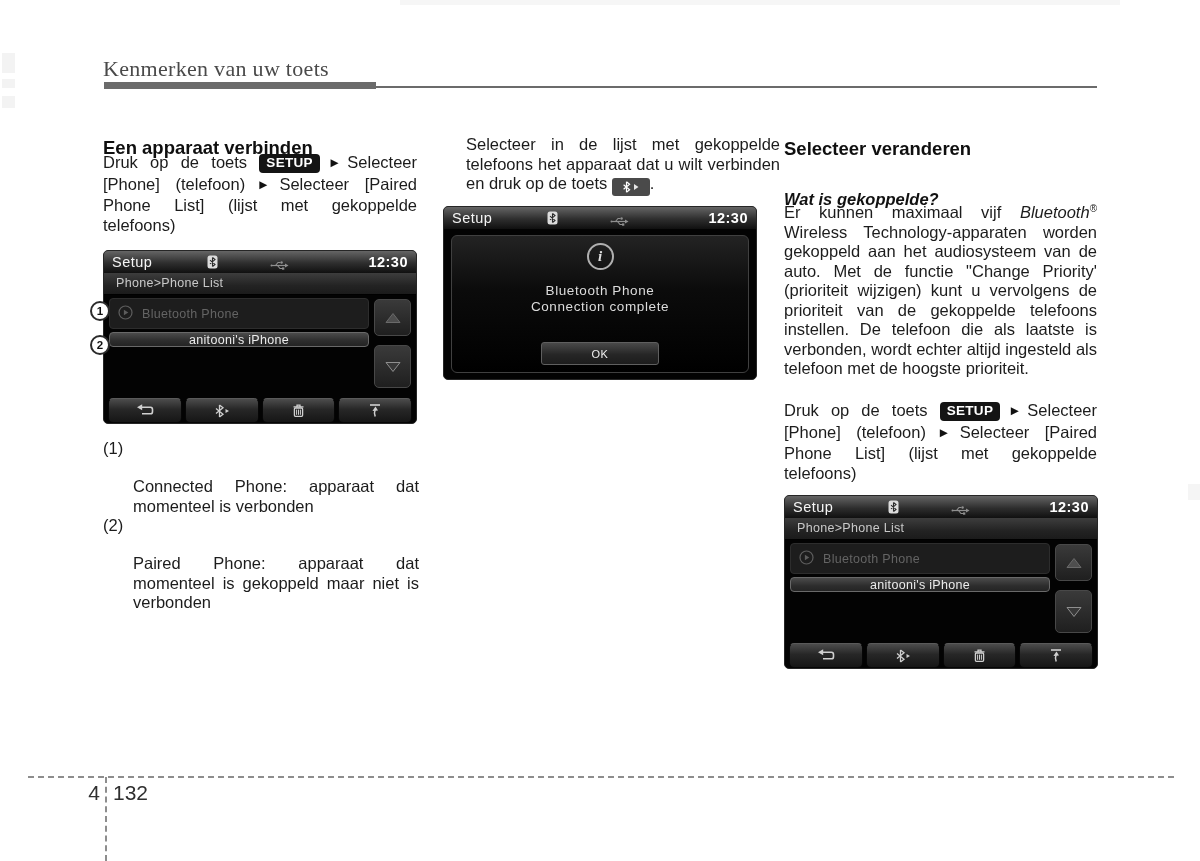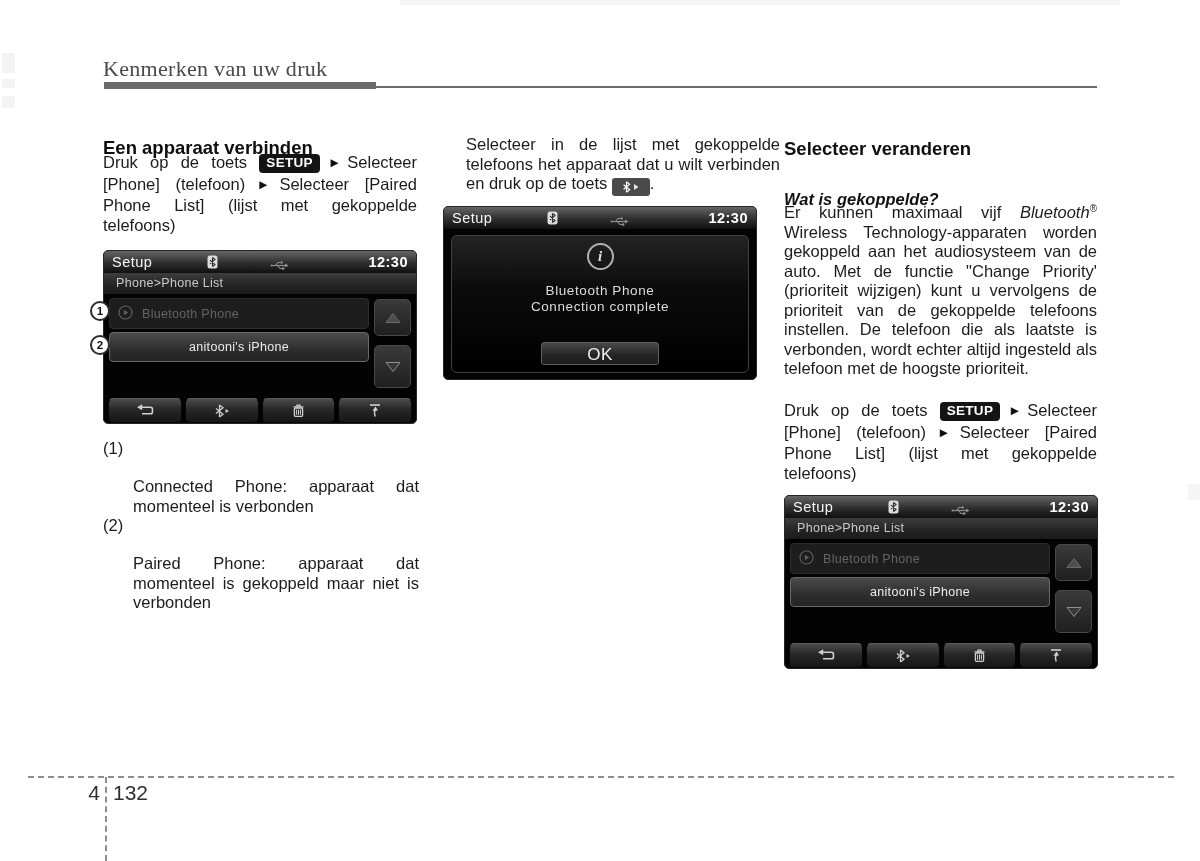--- a/index.html
+++ b/index.html
@@ -63,21 +63,21 @@
   .d-usb{position:absolute;left:53%;top:6px;}
   .d-crumb{
     height:21px;background:linear-gradient(#3d3d3d,#232323 60%,#1b1b1b);
     border-bottom:1px solid #000;color:#c9c9c9;font-size:12.5px;line-height:21px;
     padding-left:12px;letter-spacing:.3px;
   }
   .d-body{position:relative;height:102px;padding:3px 5px 0;display:flex;gap:5px;box-sizing:border-box;}
   .d-list{flex:1;display:flex;flex-direction:column;gap:3px;}
   .d-item{border-radius:4px;display:flex;align-items:center;font-size:12.5px;letter-spacing:.3px;box-sizing:border-box;}
   .d-item.connected{height:31px;background:#1d1d1d;border:1px solid #2d2d2d;color:#646464;padding-left:8px;gap:9px;}
-  .d-item.paired{height:30px;background:linear-gradient(#4b4b4b,#2d2d2d 60%,#242424);border:1px solid #696969;color:#ececec;justify-content:center;}
+  .d-item.paired{height:15px;background:linear-gradient(#4b4b4b,#2d2d2d 60%,#242424);border:1px solid #696969;color:#ececec;justify-content:center;}
   .d-scroll{width:37px;display:flex;flex-direction:column;padding-top:1px;}
   .d-scrollbtn{
     height:37px;background:linear-gradient(#3a3a3a,#1f1f1f);
     border:1px solid #484848;border-radius:5px;box-sizing:border-box;
     display:flex;align-items:center;justify-content:center;padding:0;
   }
   .d-scrollbtn.down{margin-top:9px;height:43px;}
   .d-toolbar{height:25px;display:flex;gap:3px;padding:0 4px;margin-top:1px;}
   .d-toolbtn{
     flex:1;background:linear-gradient(#4c4c4c,#272727 45%,#161616);
@@ -102,40 +102,40 @@
     margin-top:7px;width:23px;height:23px;border:2px solid #b0b0b0;border-radius:50%;
     color:#e0e0e0;display:flex;align-items:center;justify-content:center;
     font-family:"Liberation Serif", serif;font-style:italic;font-weight:bold;font-size:15px;
   }
   .dlg-msg{margin-top:13px;text-align:center;color:#dcdcdc;font-size:13.5px;line-height:16px;letter-spacing:.6px;}
   .dlg-ok{
     position:absolute;bottom:7px;left:50%;transform:translateX(-50%);
     width:118px;height:23px;box-sizing:border-box;
     background:linear-gradient(#494949,#262626 55%,#1c1c1c);
     border:1px solid #5f5f5f;border-radius:3px;color:#f0f0f0;
-    font-size:17px;letter-spacing:.5px;line-height:21px;text-align:center;
+    font-size:11px;letter-spacing:.5px;line-height:21px;text-align:center;
     font-family:"Liberation Sans", sans-serif;
   }
 
   
   .footer-hline{left:28px;right:26px;top:776px;border-top:2px dashed #8d8d8d;height:0;}
   .footer-vline{left:105px;top:777px;height:84px;border-left:2px dashed #8d8d8d;width:0;}
   .chapter-num{left:68px;top:781px;width:32px;text-align:right;font-size:21px;color:#2f2f2f;}
   .page-num{left:113px;top:781px;font-size:21px;color:#2f2f2f;}
 </style>
 </head>
 <body>
 
 <div class="abs scan-top-band"></div>
 <div class="abs scan-mark" style="top:53px;height:20px;"></div>
 <div class="abs scan-mark" style="top:79px;height:9px;"></div>
 <div class="abs scan-mark" style="top:96px;height:12px;"></div>
 <div class="abs scan-right"></div>
 
-<div class="abs header-title">Kenmerken van uw druk</div>
+<div class="abs header-title">Kenmerken van uw toets</div>
 <div class="abs rule-thin"></div>
 <div class="abs rule-thick"></div>
 
 <div class="abs col-heading" style="left:103px;top:137px;">Een apparaat verbinden</div>
 
 <p class="abs body-text" style="left:103px;top:153px;width:314px;margin:0;">
   <span>Druk op de toets</span>
   <span class="setup-badge">SETUP</span><span class="tri-sep">▶</span><span>Selecteer [Phone] (telefoon)</span><span class="tri-sep">▶</span><span>Selecteer [Paired Phone List] (lijst met gekoppelde telefoons)</span>
 </p>
 

